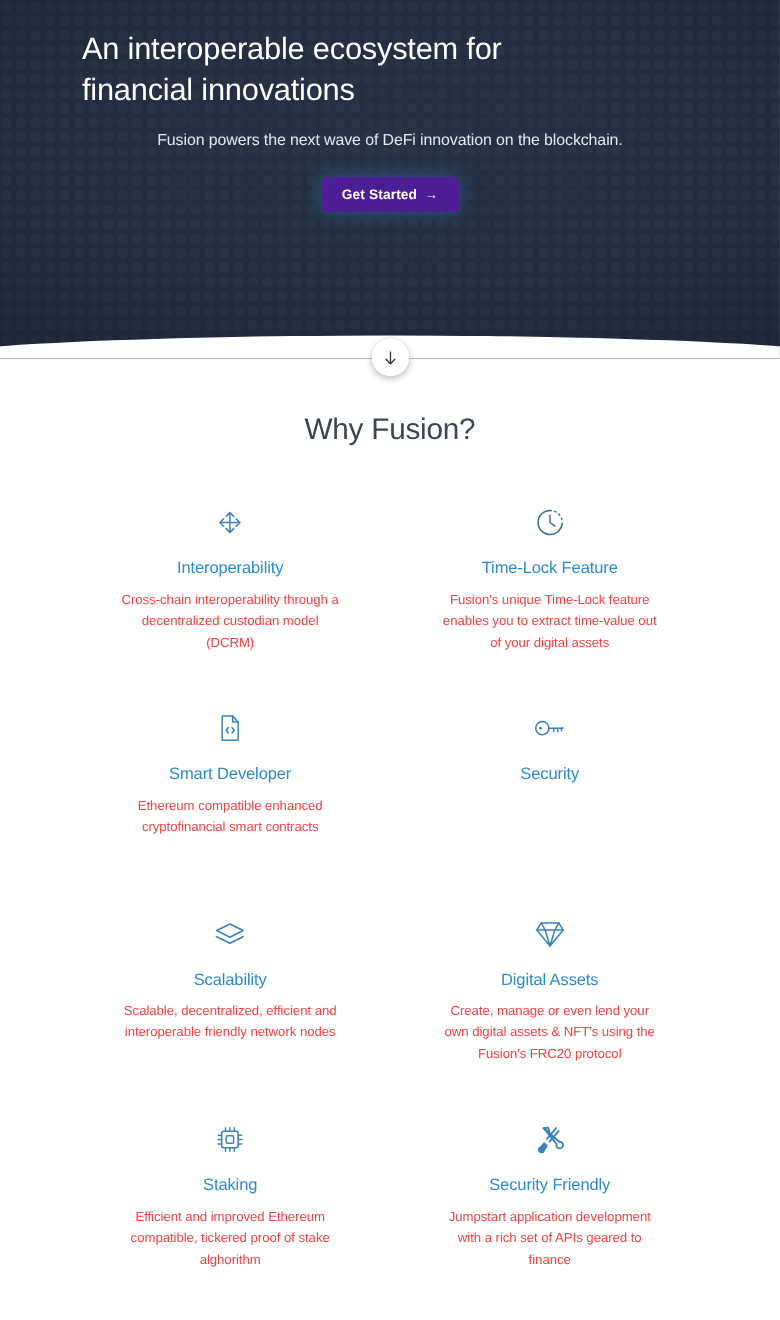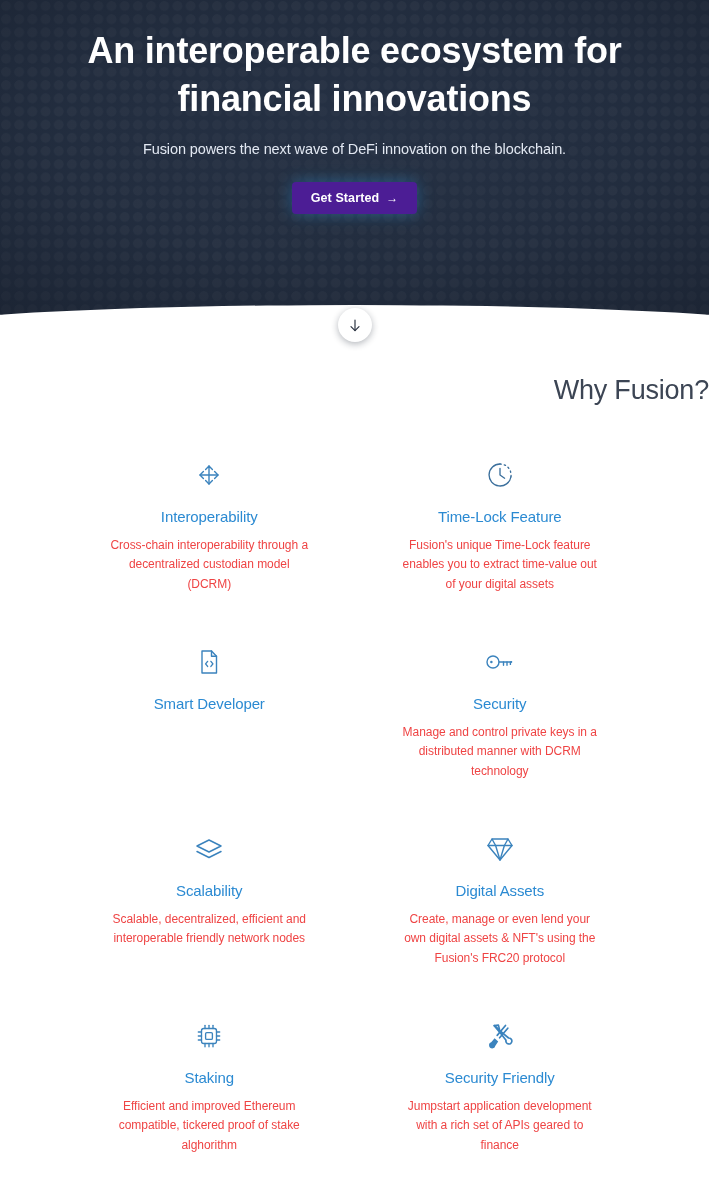--- a/index.html
+++ b/index.html
@@ -38,24 +38,24 @@
     background: #ffffff;
     border-radius: 50% 50% 0 0 / 26px 26px 0 0;
   }
   .hero-inner {
     position: absolute; inset: 0;
     display: flex; flex-direction: column; align-items: center;
     padding-top: 27px;
   }
   .hero-title {
     width: 560px;
-    text-align: center;
+    text-align: left;
     color: #ffffff;
-    font-size: 36px;
-    font-weight: bold;
+    font-size: 28px;
+    font-weight: normal;
     line-height: 1.32;
     letter-spacing: -0.2px;
   }
   .hero-sub {
     margin-top: 19px;
     width: 600px;
     text-align: center;
     color: #e2e8f2;
     font-size: 14.5px;
     font-weight: normal;
@@ -89,21 +89,21 @@
     display: flex; align-items: center; justify-content: center;
     cursor: pointer;
     z-index: 6;
   }
   .scroll-btn svg { display: block; }
 
   
   .why-heading {
     position: absolute;
     top: 375px; left: 0; width: 709px;
-    text-align: right;
+    text-align: center;
     color: #3c4554;
     font-size: 27px;
     font-weight: normal;
     letter-spacing: -0.2px;
   }
   .features {
     position: absolute;
     top: 455px; left: 64px;
     width: 581px;
     display: grid;
@@ -206,36 +206,36 @@
     <div class="feature">
       <div class="feature-icon">
         <svg width="28" height="30" viewBox="0 0 28 30" fill="none" stroke="#3b83bd" stroke-width="1.4" stroke-linecap="round" stroke-linejoin="round">
           <path d="M7 4 H16.5 L21.5 9.3 V26 H7 Z"></path>
           <polyline points="16.5,4 16.5,9.3 21.5,9.3"></polyline>
           <polyline points="12.6,14.4 10.6,16.9 12.6,19.4"></polyline>
           <polyline points="15.9,14.4 17.9,16.9 15.9,19.4"></polyline>
         </svg>
       </div>
       <div class="feature-title">Smart Developer</div>
+      <div class="feature-desc">Ethereum compatible enhanced cryptofinancial smart contracts</div>
     </div>
 
     <div class="feature">
       <div class="feature-icon">
         <svg width="32" height="22" viewBox="0 0 32 22" fill="none" stroke="#3b83bd" stroke-width="1.4" stroke-linecap="round" stroke-linejoin="round">
           <circle cx="9" cy="11" r="6"></circle>
           <circle cx="7.4" cy="11" r="1.25" fill="#3b83bd" stroke="none"></circle>
           <line x1="15" y1="11" x2="27.5" y2="11"></line>
           <path d="M27.5 11 a2.4 2.4 0 0 0 0 -0.2"></path>
           <line x1="19.5" y1="11" x2="19.5" y2="14.3"></line>
           <line x1="23" y1="11" x2="23" y2="14.3"></line>
           <line x1="26.4" y1="11" x2="26.4" y2="13.4"></line>
         </svg>
       </div>
       <div class="feature-title">Security</div>
-      <div class="feature-desc">Manage and control private keys in a distributed manner with DCRM technology</div>
     </div>
 
     <div class="feature">
       <div class="feature-icon">
         <svg width="32" height="26" viewBox="0 0 32 26" fill="none" stroke="#3b83bd" stroke-width="1.5" stroke-linecap="round" stroke-linejoin="round">
           <polygon points="16,4 28,10 16,16 4,10"></polygon>
           <polyline points="4,15.5 16,21.5 28,15.5"></polyline>
         </svg>
       </div>
       <div class="feature-title">Scalability</div>

